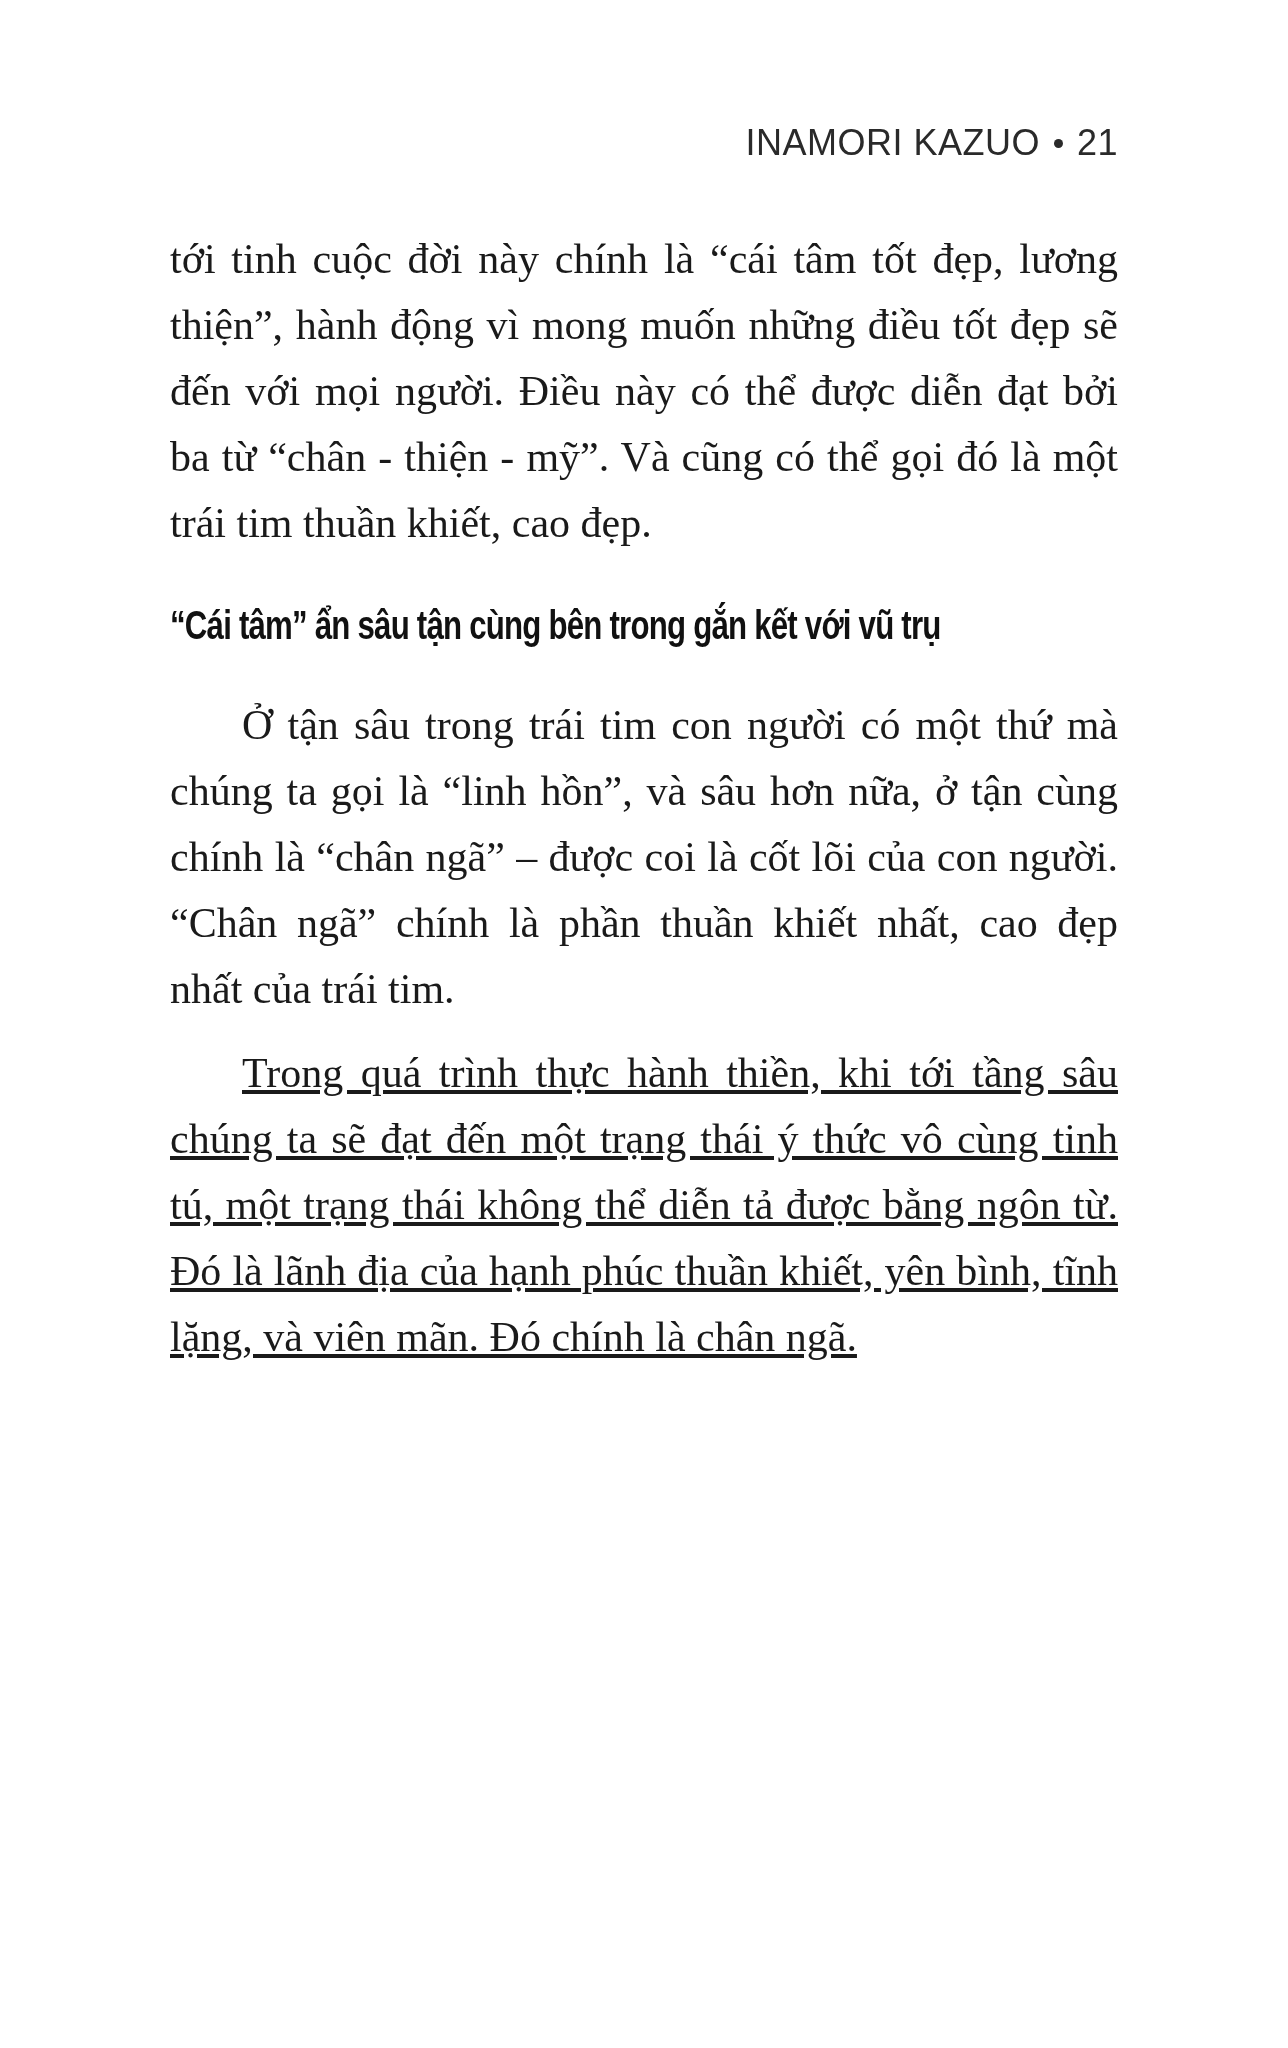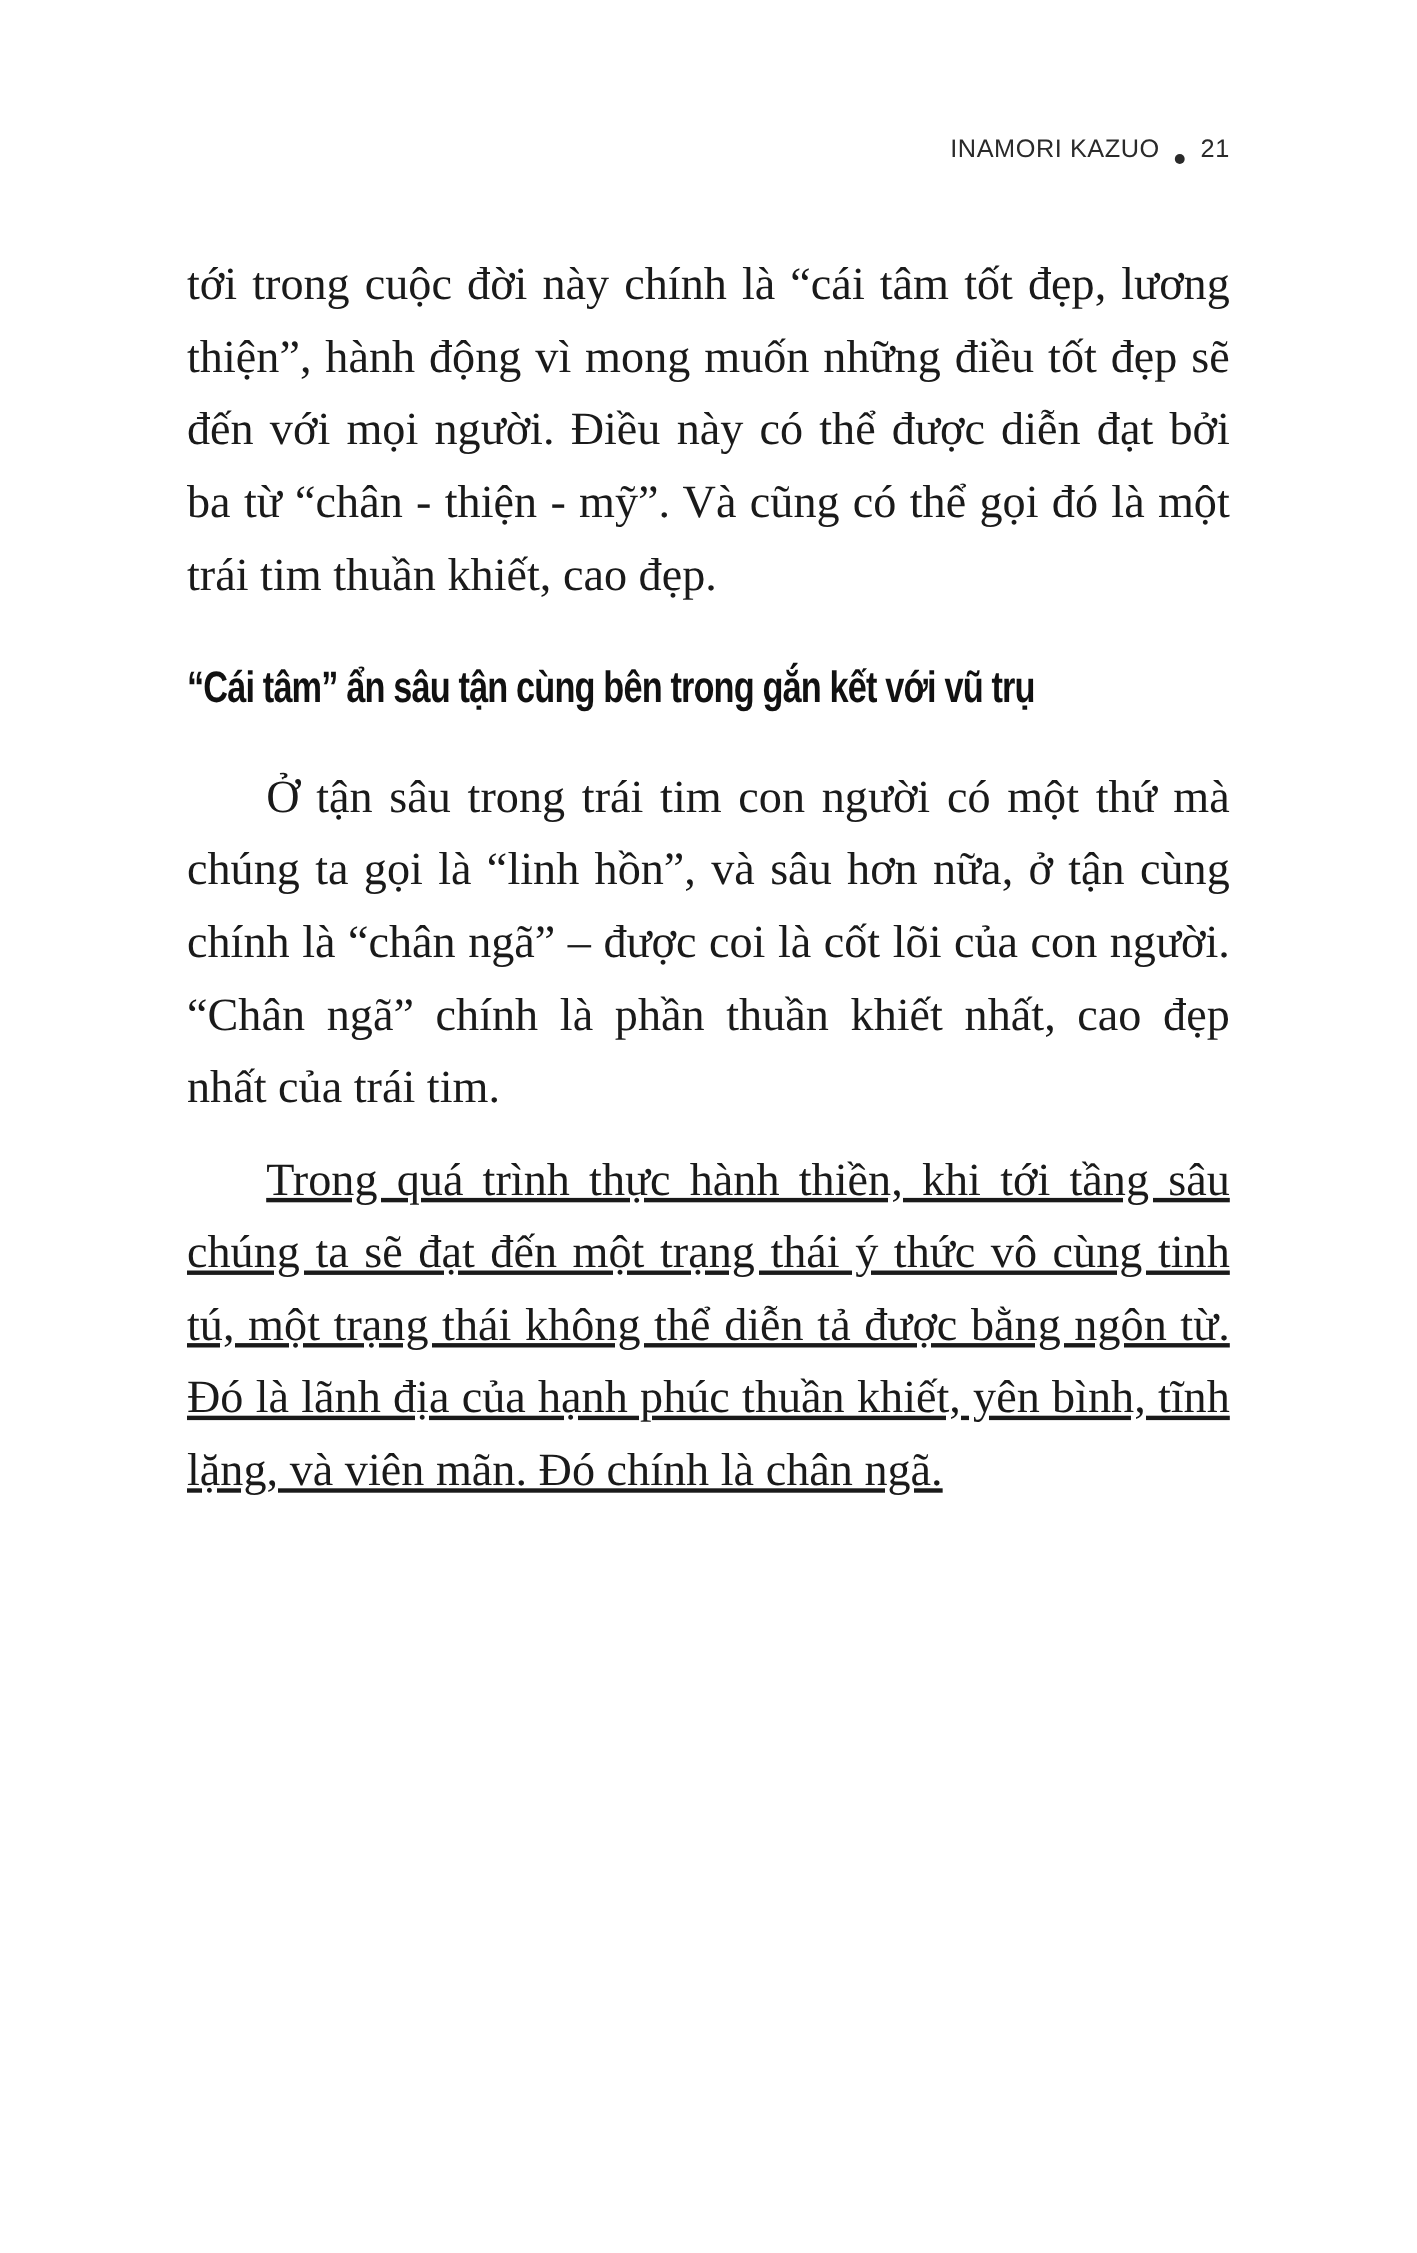--- a/index.html
+++ b/index.html
@@ -12,25 +12,25 @@
       height: 2048px;
       position: relative;
       overflow: hidden;
       color: #1a1a1a;
     }
     .running-header {
       position: absolute;
       top: 122px;
       right: 170px;
       font-family: "Liberation Sans", "DejaVu Sans", sans-serif;
-      font-size: 23px;
+      font-size: 36px;
       letter-spacing: 0.5px;
       color: #2a2a2a;
       display: flex;
-      align-items: flex-end;
+      align-items: center;
       gap: 14px;
       margin-left: 24px;
     }
     .running-header .bullet {
       display: inline-block;
       width: 9px;
       height: 9px;
       border-radius: 50%;
       background: #2a2a2a;
     }
@@ -78,19 +78,19 @@
 </head>
 <body>
 
 <div class="running-header">
   <span>INAMORI KAZUO</span>
   <span class="bullet"></span>
   <span class="page-number">21</span>
 </div>
 
 <div class="page-body">
-  <p class="first-para">tới trong cuộc đời này chính là “cái tâm tốt đẹp, lương thiện”, hành động vì mong muốn những điều tốt đẹp sẽ đến với mọi người. Điều này có thể được diễn đạt bởi ba từ “chân - thiện - mỹ”. Và cũng có thể gọi đó là một trái tim thuần khiết, cao đẹp.</p>
+  <p class="first-para">tới tinh cuộc đời này chính là “cái tâm tốt đẹp, lương thiện”, hành động vì mong muốn những điều tốt đẹp sẽ đến với mọi người. Điều này có thể được diễn đạt bởi ba từ “chân - thiện - mỹ”. Và cũng có thể gọi đó là một trái tim thuần khiết, cao đẹp.</p>
 
   <h2 class="section-heading">“Cái tâm” ẩn sâu tận cùng bên trong gắn kết với vũ trụ</h2>
 
   <p class="indent">Ở tận sâu trong trái tim con người có một thứ mà chúng ta gọi là “linh hồn”, và sâu hơn nữa, ở tận cùng chính là “chân ngã” – được coi là cốt lõi của con người. “Chân ngã” chính là phần thuần khiết nhất, cao đẹp nhất của trái tim.</p>
   <p class="indent">Trong quá trình thực hành thiền, khi tới tầng sâu chúng ta sẽ đạt đến một trạng thái ý thức vô cùng tinh tú, một trạng thái không thể diễn tả được bằng ngôn từ. Đó là lãnh địa của hạnh phúc thuần khiết, yên bình, tĩnh lặng, và viên mãn. Đó chính là chân ngã.</p>
 </div>
 
 </body></html>

